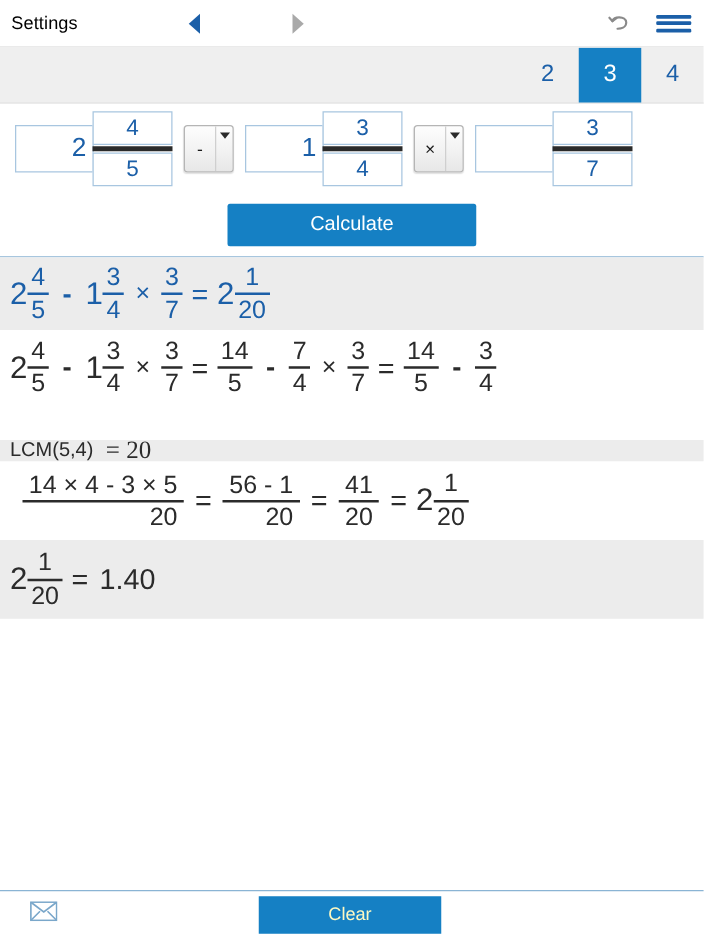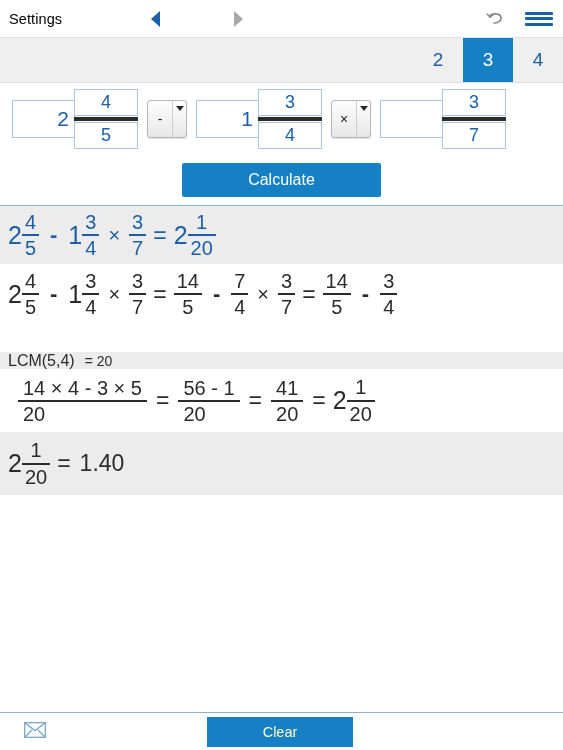--- a/index.html
+++ b/index.html
@@ -182,23 +182,23 @@
   .vfrac .num, .vfrac .den { font-size: 20px; padding: 0 3px; line-height: 1.12; }
   .vfrac .vbar {
     width: 100%; height: 2px; background: currentColor; margin: 1px 0;
   }
   .op-sym {
     font-size: 20px; margin: 0 9px; line-height: 1;
   }
   .op-sym.minus { font-size: 22px; font-weight: bold; margin: 0 11px; }
   .eq-sym { font-size: 23px; margin: 0 7px; line-height: 1; }
   .lcm-text { font-size: 16px; }
-  .lcm-eq { font-size: 14px; margin-left: 10px; }
+  .lcm-eq { font-size: 20px; margin-left: 10px; font-family: Liberation Serif, serif; }
   .big-frac {
-    display: inline-flex; flex-direction: column; align-items: flex-start;
+    display: inline-flex; flex-direction: column; align-items: flex-end;
     line-height: 1; margin: 0 2px;
   }
   .big-frac .bnum, .big-frac .bden { font-size: 20px; padding: 0 5px; white-space: nowrap; }
   .big-frac .bbar { width: 100%; height: 2px; background: currentColor; margin: 2px 0; }
   .decimal { font-size: 23px; margin-left: 2px; }
 
   
   .bottombar {
     position: absolute; left: 0; bottom: 0;
     width: 100%; height: 38px;

